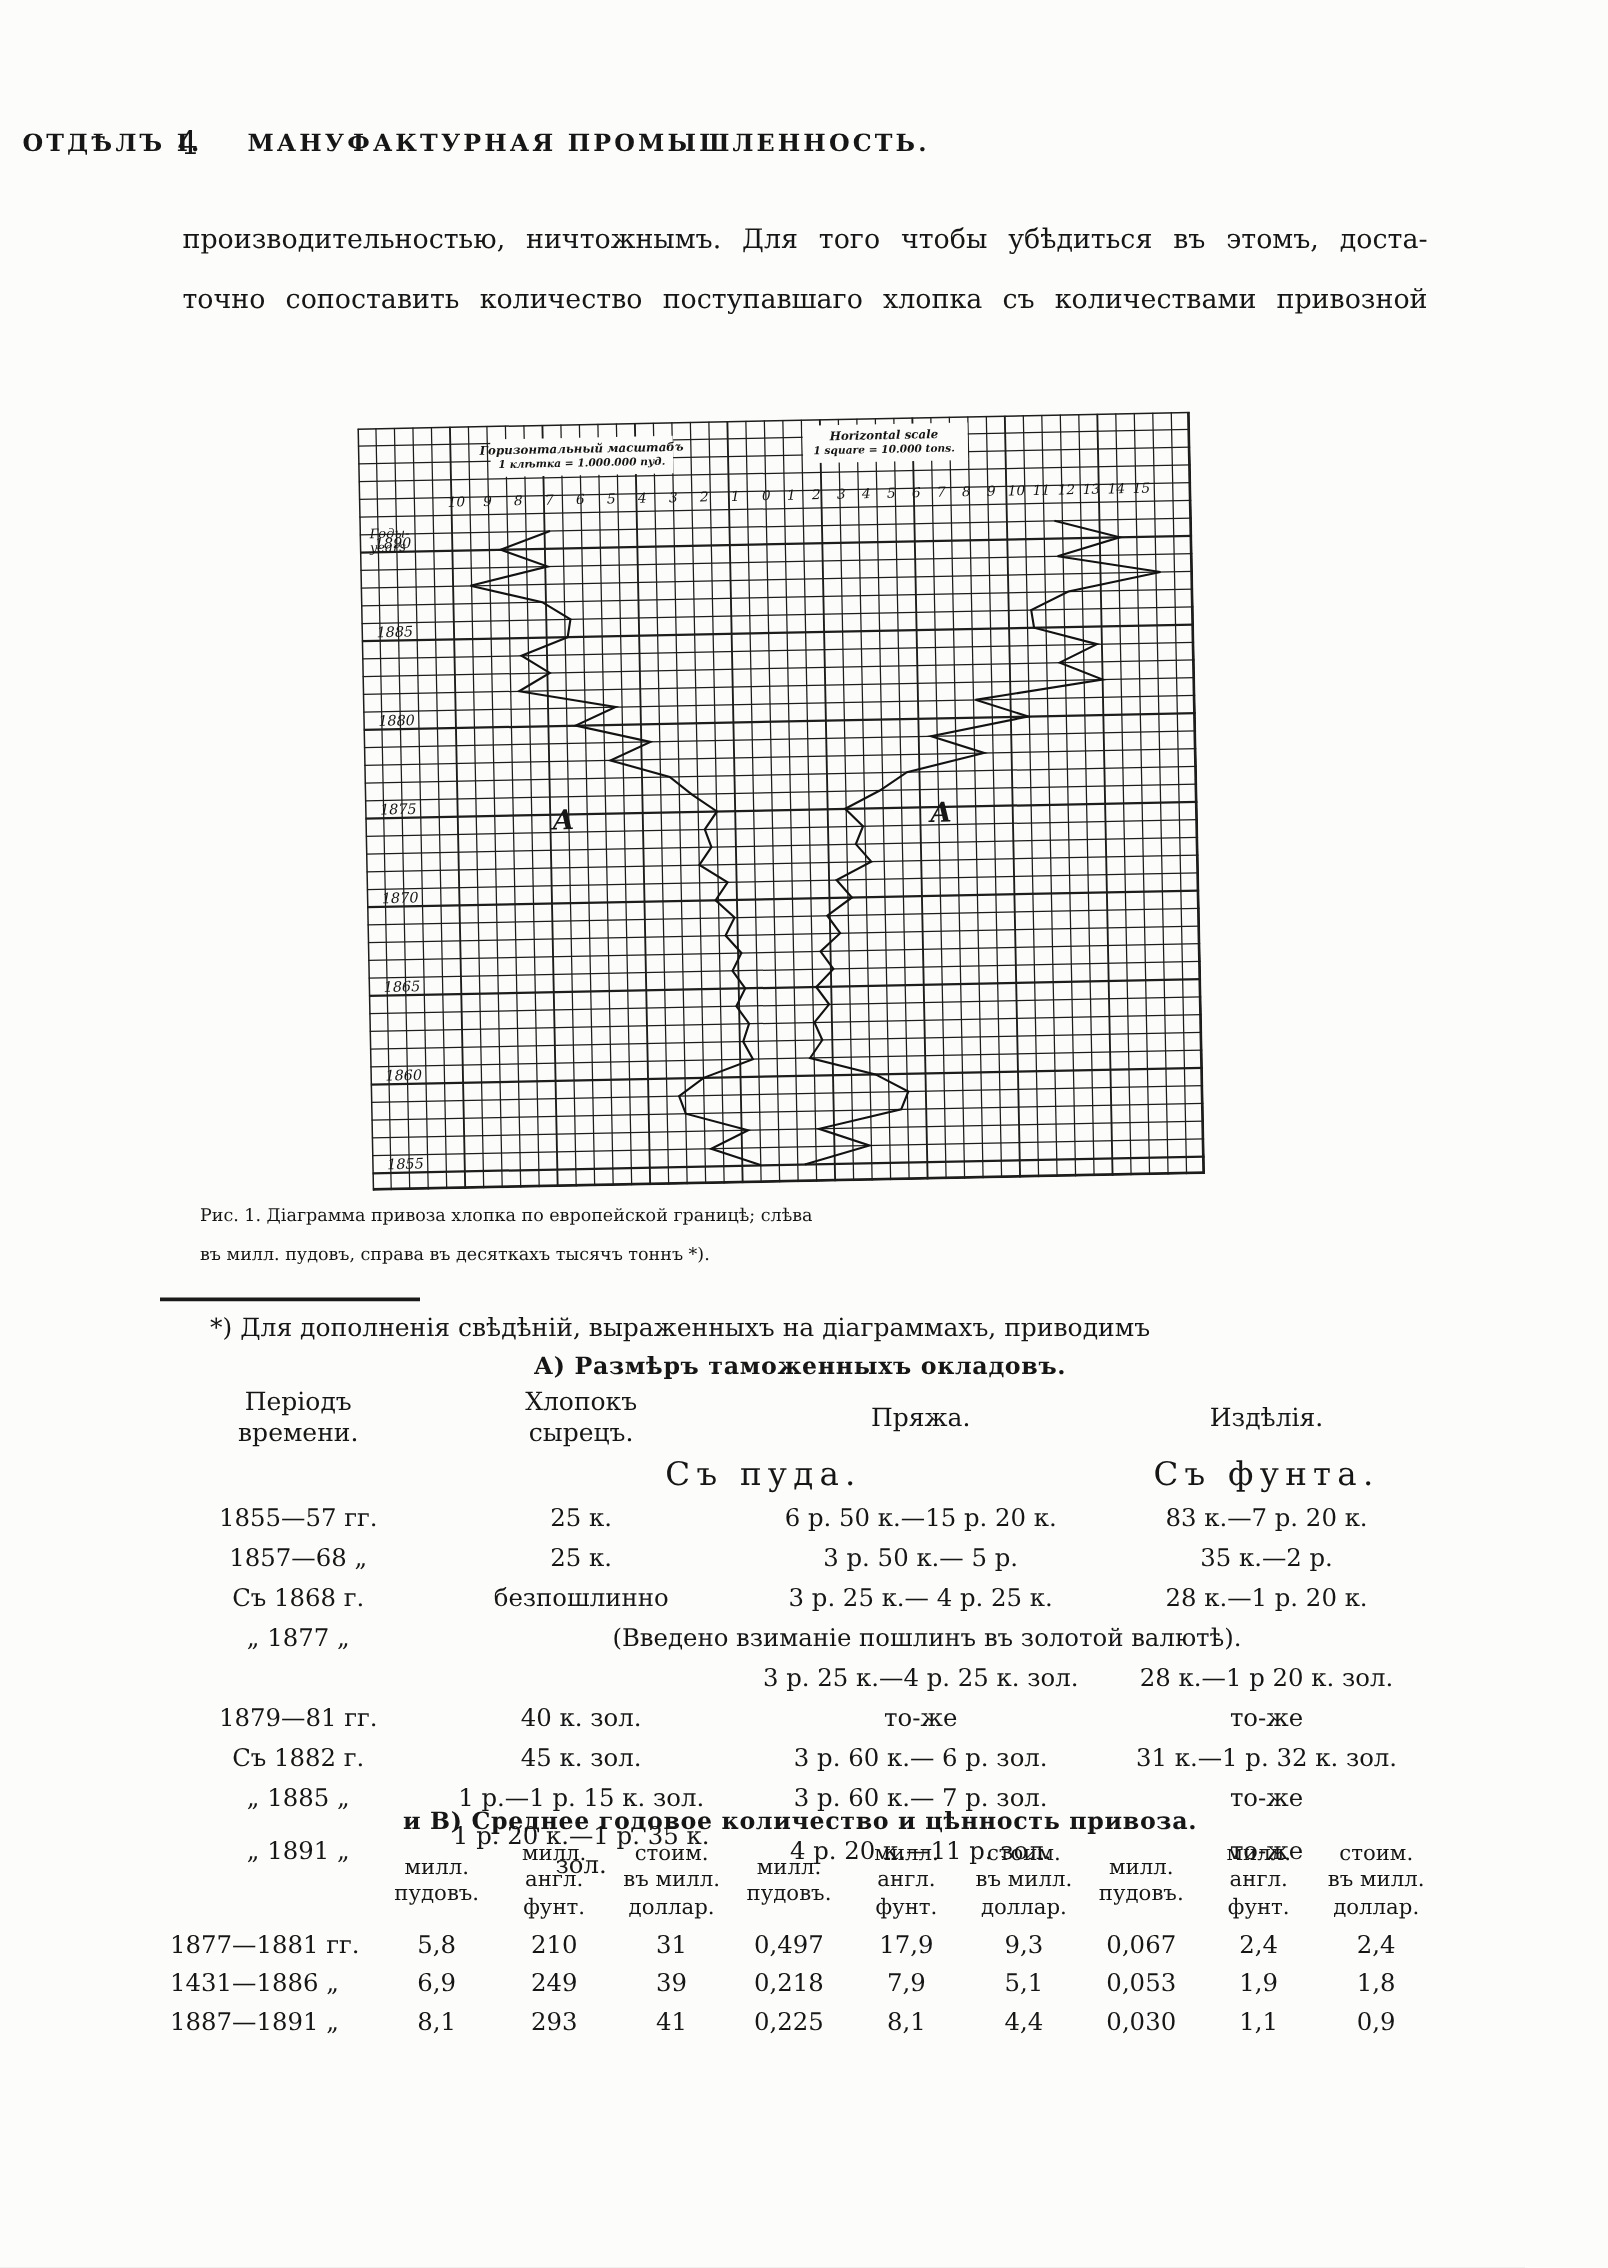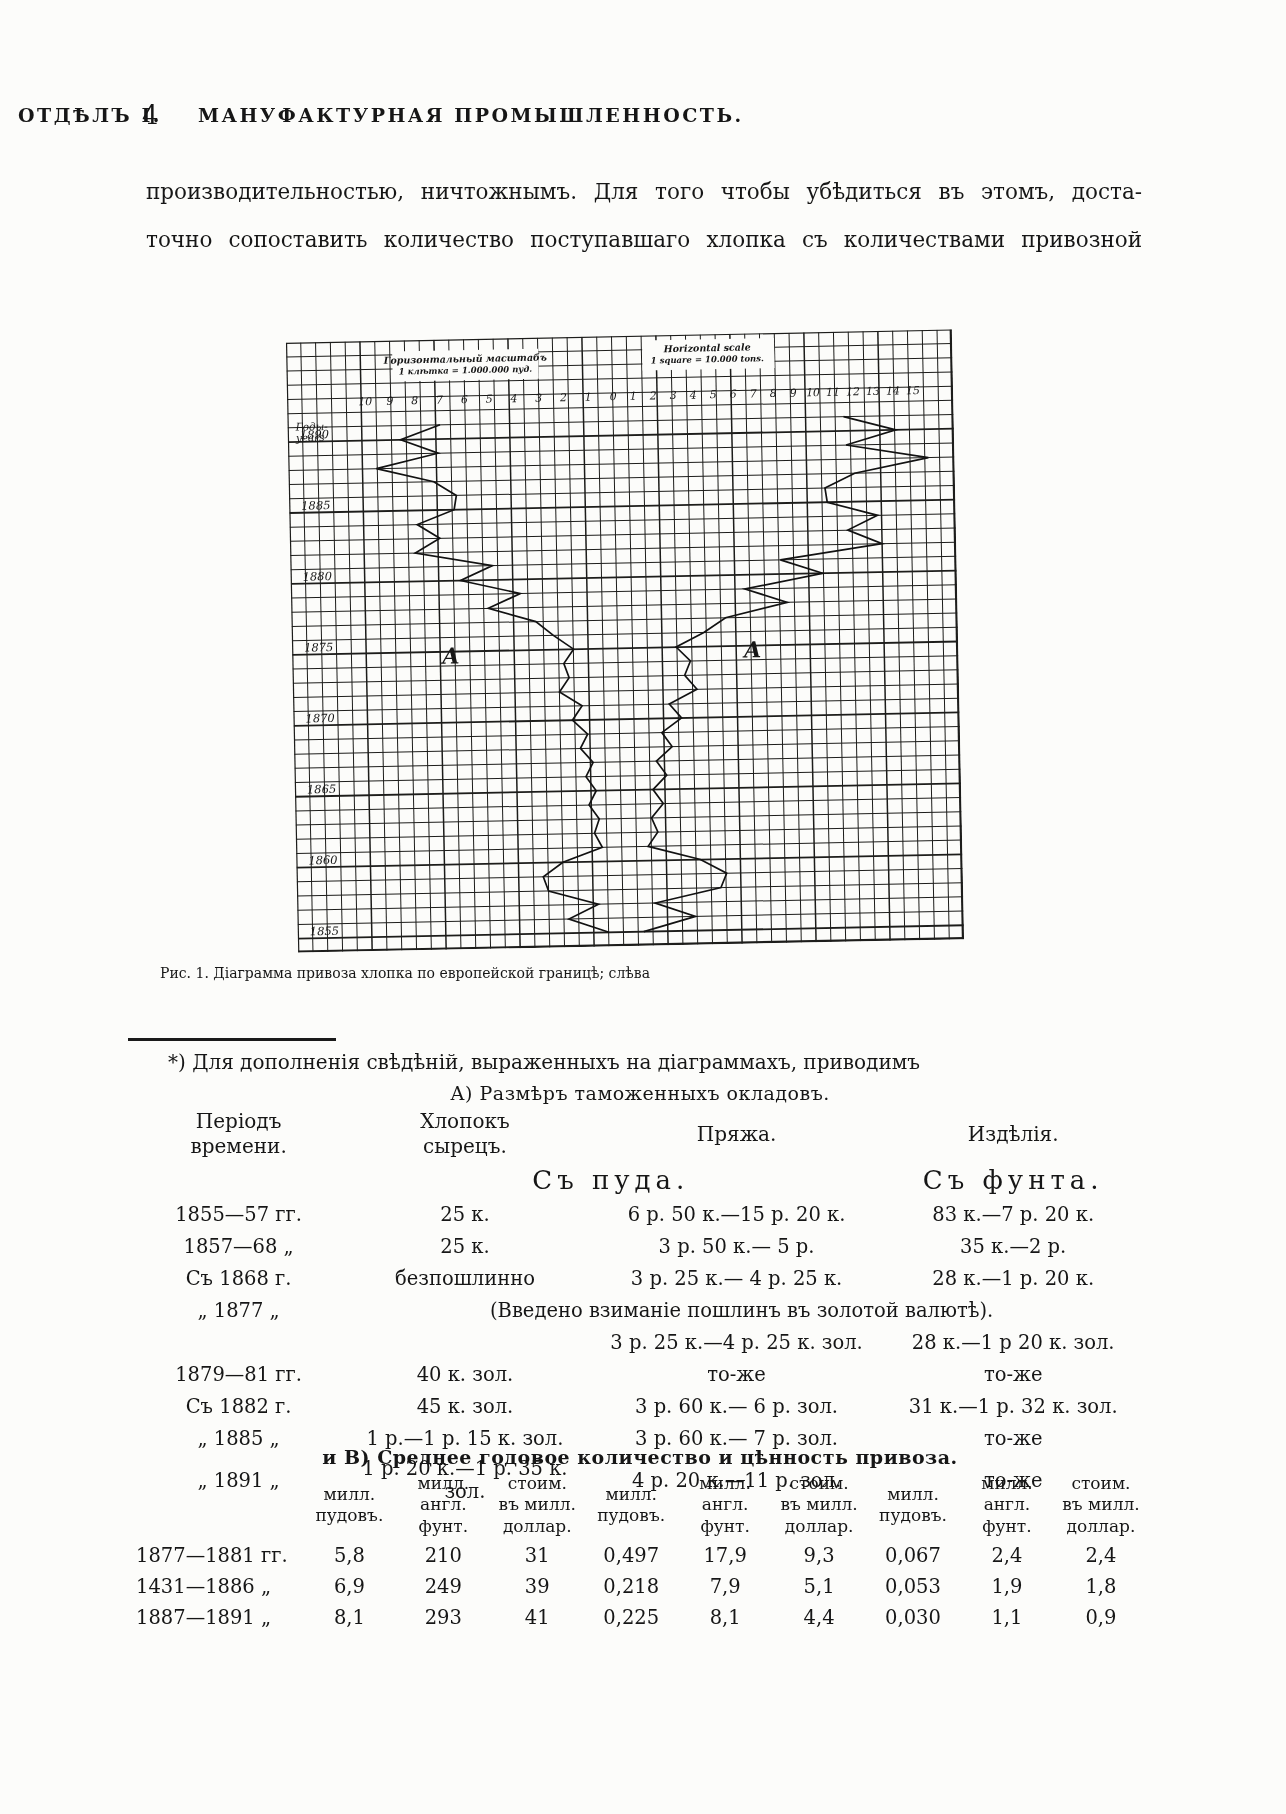--- a/index.html
+++ b/index.html
@@ -22,21 +22,21 @@
   .figure-wrap{left:292px; top:336px; width:666px; height:610px;
     transform:rotate(-1.15deg); transform-origin:50% 50%;}
   svg text{font-family:"DejaVu Serif", serif; fill:#161616;}
   
   .caption{left:160px; top:958px; width:966px; text-align:left;
     font-size:14px; line-height:31px;}
   
   .fn-rule{left:128px; top:1038px; width:208px; height:3px; background:#1a1a1a;}
   .fn-intro{left:168px; top:1050px; font-size:20px;}
   .ta-title{left:140px; top:1082px; width:1000px; text-align:center;
-    font-size:19px; font-weight:normal; letter-spacing:0.5px;}
+    font-size:19px; font-weight:bold; letter-spacing:0.5px;}
   table{border-collapse:collapse;}
   td{text-align:center; vertical-align:middle; padding:3px 2px;}
   .ml{white-space:pre-line;}
   .ta{left:138px; top:1106px; width:1006px; font-size:19.5px;}
   .ta .hdr td{font-size:20px; line-height:1.25;}
   .ta .sub td{letter-spacing:5px; font-size:26px;}
   .ta td{height:26px;}
   .tb-title{left:140px; top:1446px; width:1000px; text-align:center;
     font-size:19px; font-weight:bold; letter-spacing:0.5px;}
   .tb{left:134px; top:1470px; width:1014px; font-size:19px;}
@@ -201,20 +201,21 @@
         </g>
         <polyline points="152.4,85.1 112.7,99.3 149.9,113.5 87.9,127.7 145.0,141.9 167.3,156.1 164.8,170.3 127.6,184.4 149.9,198.6 125.1,212.8 202.0,227.0 169.8,241.2 229.3,255.4 197.0,269.6 244.2,283.8 261.5,298.0 281.4,312.1 271.4,326.3 276.4,340.5 266.5,354.7 288.8,368.9 278.9,383.1 293.8,397.3 286.3,411.5 298.7,425.7 291.3,439.9 301.2,454.1 293.8,468.2 303.7,482.4 298.7,496.6 306.2,510.8 266.5,525.0 246.6,539.2 251.6,553.4 301.2,567.6 271.4,581.8 311.1,595.9" fill="none" stroke="#121212" stroke-width="1.7"></polyline>
         <polyline points="556.0,85.1 608.0,99.3 558.0,113.5 640.0,127.7 566.0,141.9 536.0,156.1 538.0,170.3 588.0,184.4 558.0,198.6 592.0,212.8 490.0,227.0 532.0,241.2 454.0,255.4 496.0,269.6 434.0,283.8 412.0,298.0 384.0,312.1 398.0,326.3 392.0,340.5 404.0,354.7 376.0,368.9 388.0,383.1 368.0,397.3 378.0,411.5 362.0,425.7 372.0,439.9 358.0,454.1 368.0,468.2 356.0,482.4 362.0,496.6 352.0,510.8 404.0,525.0 430.0,539.2 424.0,553.4 358.0,567.6 398.0,581.8 346.0,595.9" fill="none" stroke="#121212" stroke-width="1.7"></polyline>
         <text x="150" y="324" font-size="22" font-style="italic" font-weight="bold">A</text>
         <text x="452" y="324" font-size="22" font-style="italic" font-weight="bold">A</text>
       </svg>
   </div>
 
   <div class="abs caption">
     <div>Рис. 1.  Діаграмма привоза хлопка по  европейской границѣ;  слѣва</div>
+    <div>въ милл. пудовъ, справа въ десяткахъ тысячъ тоннъ *).</div>
   </div>
 
   <div class="abs fn-rule"></div>
 
   <div class="abs fn-intro">*) Для дополненія свѣдѣній, выраженныхъ на діаграммахъ, приводимъ</div>
 
   <div class="abs ta-title">А) Размѣръ таможенныхъ окладовъ.</div>
 
   <table class="abs ta">
     <colgroup>

